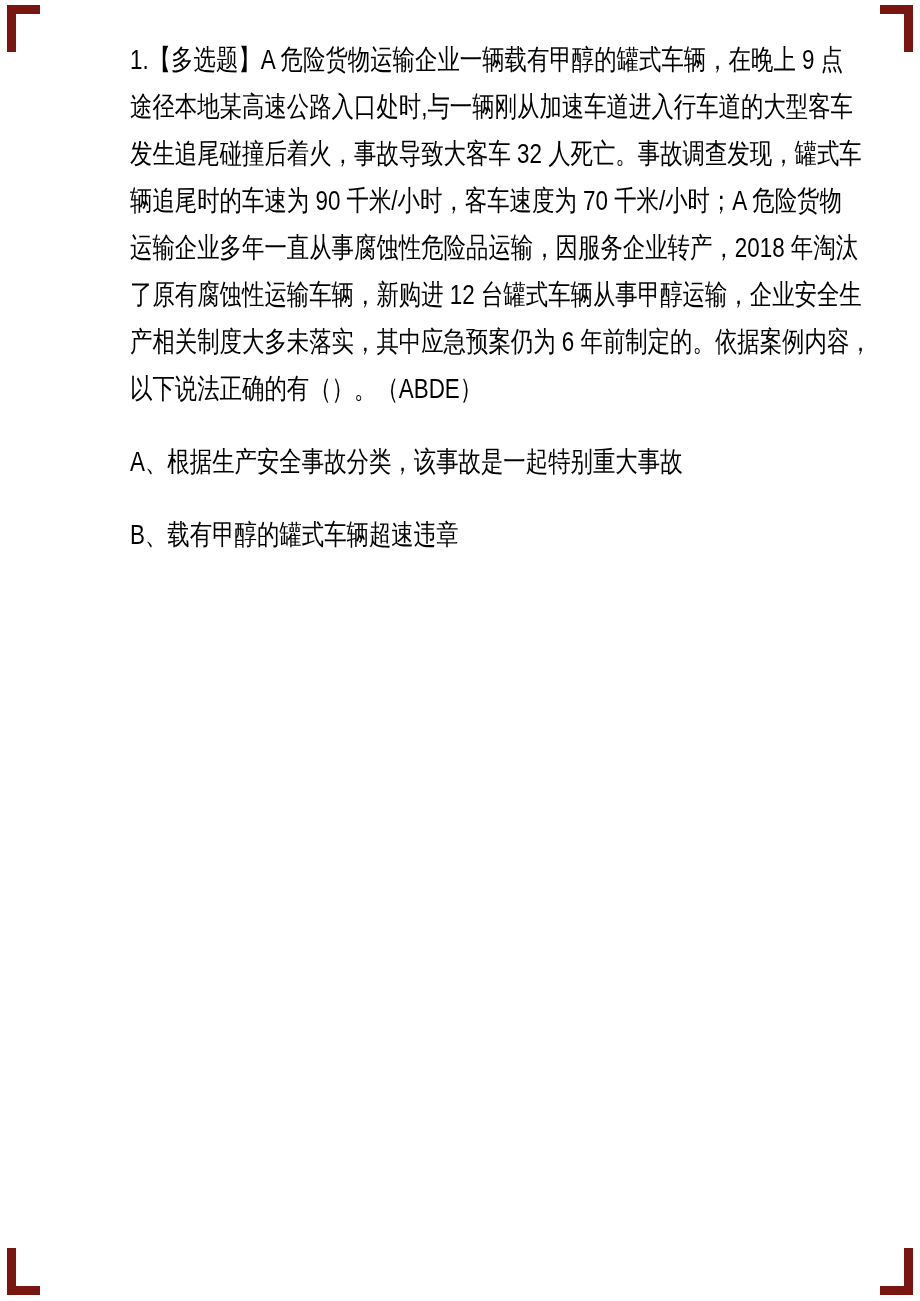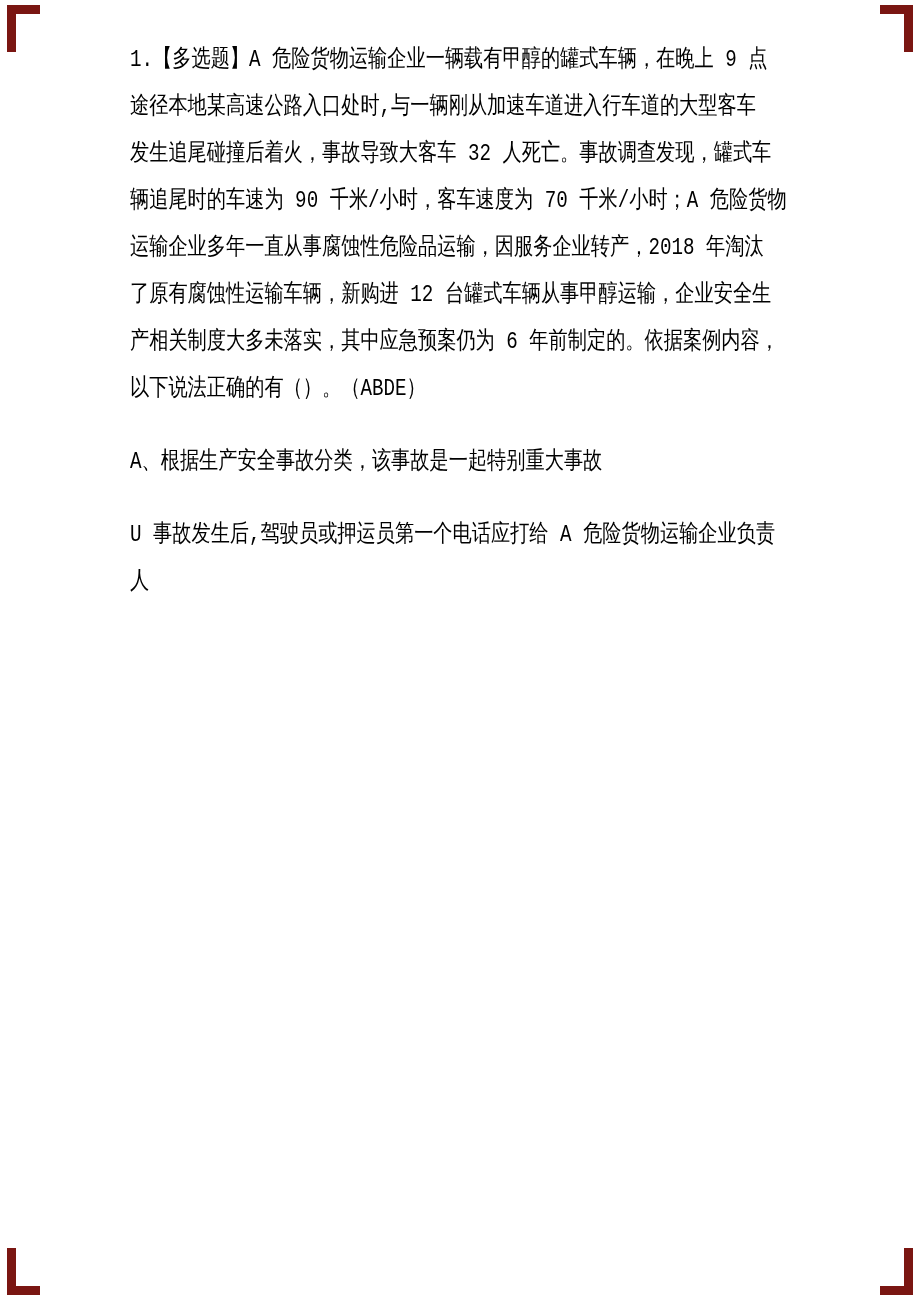--- a/index.html
+++ b/index.html
@@ -43,23 +43,23 @@
     color: var(--text-color, #000000);
   }
   .tline {
     display: block;
     white-space: nowrap;
     transform: scaleX(0.88);
     transform-origin: left center;
   }
   .para {
     margin: 26px 0 0 0;
-    font-size: 24px;
+    font-size: 28px;
     line-height: 47px;
-    font-family: Liberation Mono, monospace;
+    font-family: Liberation Sans, sans-serif;
   }
   .para.first-after-title { margin-top: 36px; }
   .line {
     display: block;
     white-space: nowrap;
     transform: scaleX(0.80);
     transform-origin: left center;
   }
 </style>
 </head>
@@ -83,23 +83,22 @@
       <span class="line">运输企业多年一直从事腐蚀性危险品运输，因服务企业转产，2018 年淘汰</span>
       <span class="line">了原有腐蚀性运输车辆，新购进 12 台罐式车辆从事甲醇运输，企业安全生</span>
       <span class="line">产相关制度大多未落实，其中应急预案仍为 6 年前制定的。依据案例内容，</span>
       <span class="line">以下说法正确的有（）。（ABDE）</span>
     </div>
 
     <div class="para">
       <span class="line">A、根据生产安全事故分类，该事故是一起特别重大事故</span>
     </div>
 
+    <div class="para">
+      <span class="line">B、载有甲醇的罐式车辆超速违章</span>
+    </div>
 
-    <div class="para">
-      <span class="line">U 事故发生后,驾驶员或押运员第一个电话应打给 A 危险货物运输企业负责</span>
-      <span class="line">人</span>
-    </div>
 
 
 
 
   </div>
 </div>
 
 </body></html>

